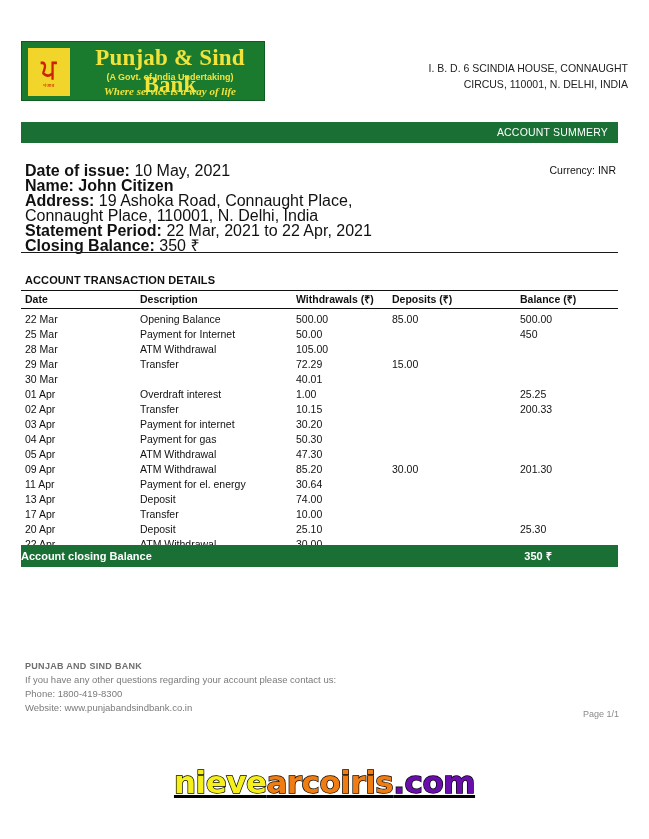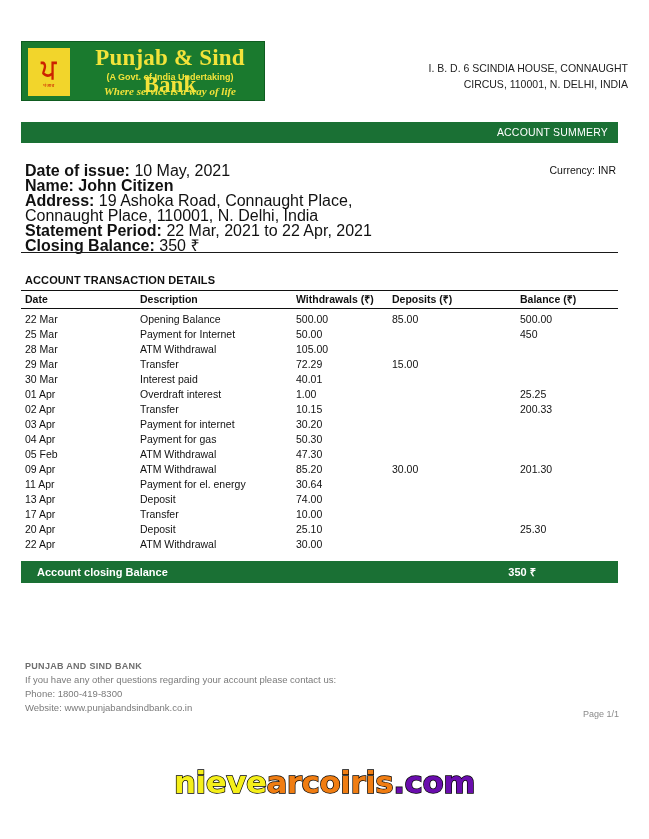--- a/index.html
+++ b/index.html
@@ -124,26 +124,26 @@
     top: 122px;
     height: 21px;
     line-height: 21px;
     text-align: right;
     padding-right: 10px;
     font-size: 10.5px;
     font-weight: normal;
     letter-spacing: 0.2px;
   }
   .bar-closing {
-    top: 561px;
+    top: 545px;
     height: 22px;
     line-height: 22px;
     font-size: 11px;
     font-weight: bold;
-    padding: 0 16px;
+    padding: 0 0;
   }
   .bar-closing .bc-label { float: left; }
   .bar-closing .bc-value { float: right; padding-right: 66px; }
 
   
   .summary {
     position: absolute;
     left: 21px; top: 163px;
     width: 597px;
   }
@@ -242,20 +242,21 @@
     text-align: center;
     font-family: "DejaVu Sans", sans-serif;
     font-weight: bold;
     font-size: 31px;
     line-height: 40px;
     letter-spacing: -0.5px;
   }
   .watermark span {
     -webkit-text-stroke: 1.4px #000000;
     paint-order: stroke fill;
+    text-decoration: underline;
   }
   .wm-a { color: #f5ef1a; }
   .wm-b { color: #f07d12; }
   .wm-c { color: #6a0dad; }
 </style>
 </head>
 <body>
 
 <div class="page">
 
@@ -350,21 +351,20 @@
         </div>
         <div class="txn-row">
           <span class="c-date">29 Mar</span>
           <span class="c-desc">Transfer</span>
           <span class="c-with">72.29</span>
           <span class="c-dep">15.00</span>
           <span class="c-bal"></span>
         </div>
         <div class="txn-row">
           <span class="c-date">30 Mar</span>
-          <span class="c-desc">Interest paid</span>
           <span class="c-with">40.01</span>
           <span class="c-dep"></span>
           <span class="c-bal"></span>
         </div>
         <div class="txn-row">
           <span class="c-date">01 Apr</span>
           <span class="c-desc">Overdraft interest</span>
           <span class="c-with">1.00</span>
           <span class="c-dep"></span>
           <span class="c-bal">25.25</span>
@@ -384,21 +384,21 @@
           <span class="c-bal"></span>
         </div>
         <div class="txn-row">
           <span class="c-date">04 Apr</span>
           <span class="c-desc">Payment for gas</span>
           <span class="c-with">50.30</span>
           <span class="c-dep"></span>
           <span class="c-bal"></span>
         </div>
         <div class="txn-row">
-          <span class="c-date">05 Feb</span>
+          <span class="c-date">05 Apr</span>
           <span class="c-desc">ATM Withdrawal</span>
           <span class="c-with">47.30</span>
           <span class="c-dep"></span>
           <span class="c-bal"></span>
         </div>
         <div class="txn-row">
           <span class="c-date">09 Apr</span>
           <span class="c-desc">ATM Withdrawal</span>
           <span class="c-with">85.20</span>
           <span class="c-dep">30.00</span>

